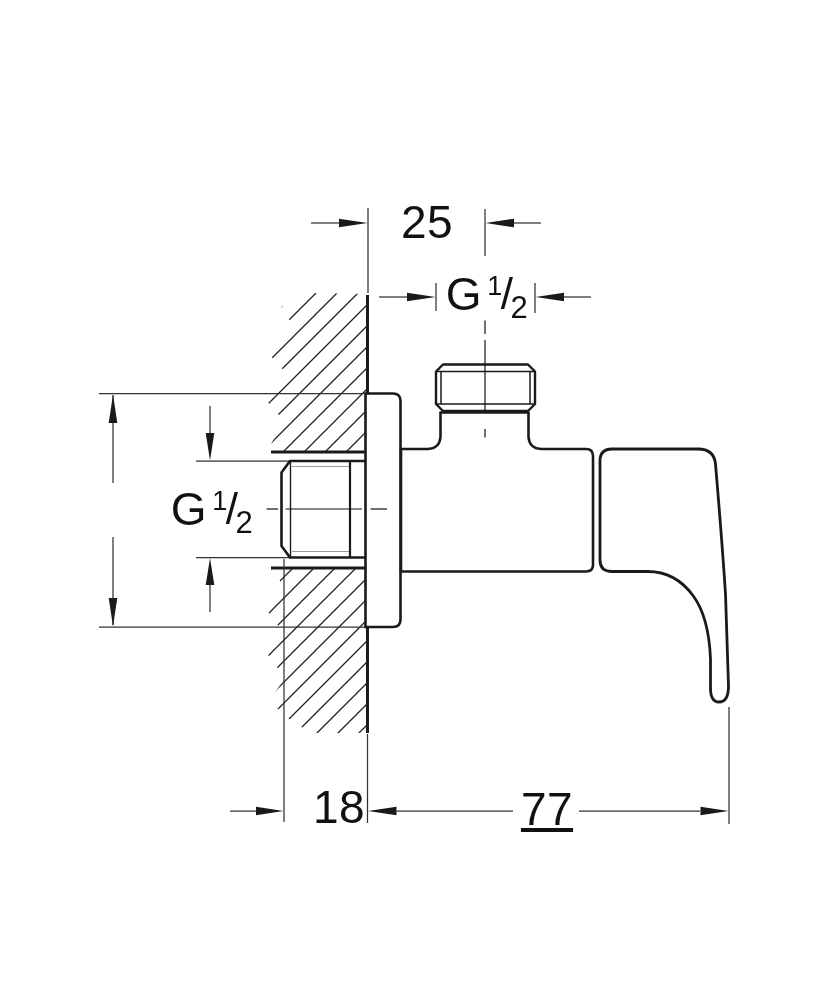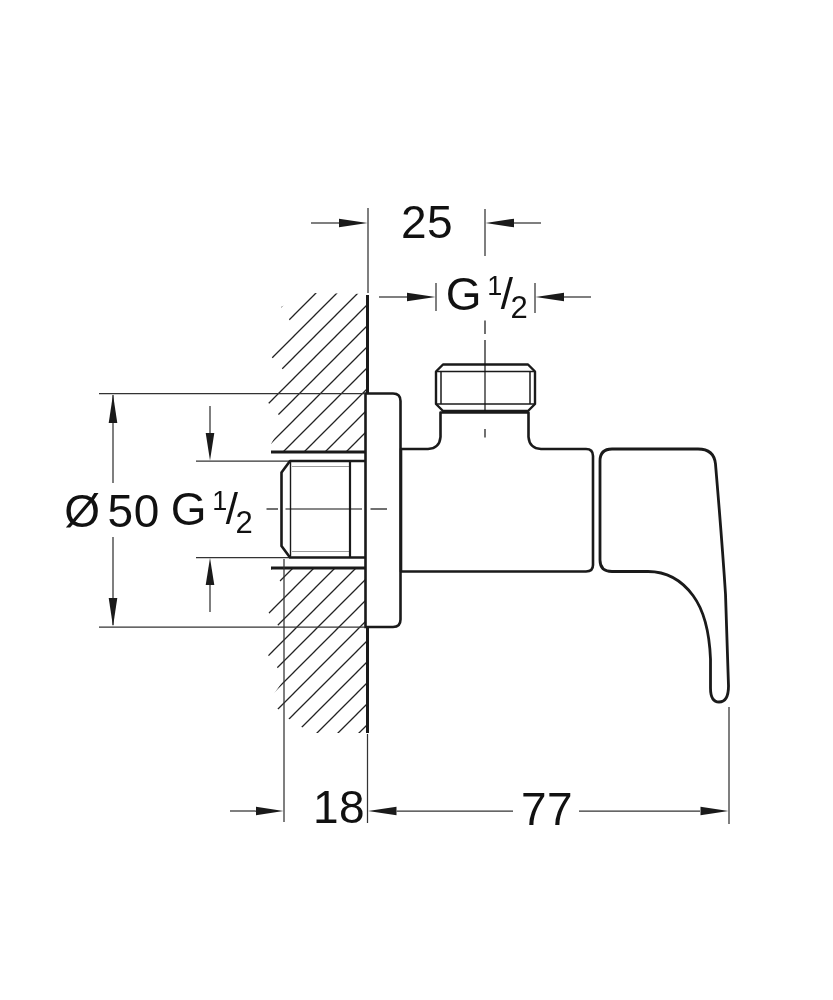--- a/index.html
+++ b/index.html
@@ -1,18 +1,18 @@
 <!DOCTYPE html>
 <html><head>
 <meta charset="utf-8">
 <style>
   html,body { margin:0; padding:0; background:#fff; }
   .stage {
     position:relative; width:833px; height:1000px; background:#ffffff;
-    font-family:"Liberation Sans", sans-serif; overflow:hidden;
+    font-family:"Liberation Sans", sans-serif; overflow:hidden;border-radius:30px;
   }
   .stage svg { position:absolute; left:0; top:0; }
   .dim-label {
     position:absolute; transform:translate(-50%,-50%);
     font-size:46px; line-height:1; color:#111; white-space:nowrap;
     letter-spacing:0.5px;
   }
   .dim-label .sym { margin-right:7px; }
   .dim-label .g   { margin-right:5px; }
   .dim-label .sup { font-size:27px; position:relative; top:-15px; margin-right:-2px; }
@@ -130,25 +130,22 @@
       <polygon points="728.5,811 700.5,806.7 700.5,815.3" fill="#1a1a1a"></polygon>
     </g>
   </svg>
 
   <div class="dim-label" style="left:427px; top:222px;">25</div>
 
   <div class="dim-label" style="left:487px; top:294px;">
     <span class="g">G</span><span class="sup">1</span><span class="slash">/</span><span class="sub">2</span>
   </div>
 
-  <div class="dim-label" style="left:112px; top:511px;">
-    <span class="sym">Ø</span><span>50</span>
-  </div>
 
   <div class="dim-label" style="left:212px; top:509px;">
     <span class="g">G</span><span class="sup">1</span><span class="slash">/</span><span class="sub">2</span>
   </div>
 
   <div class="dim-label" style="left:339px; top:807px;">18</div>
 
-  <div class="dim-label" style="left:547px; top:809px;">77</div>
+  <div class="dim-label" style="left:547px; top:809px;text-decoration:underline;">77</div>
 
 </div>
 
 </body></html>

